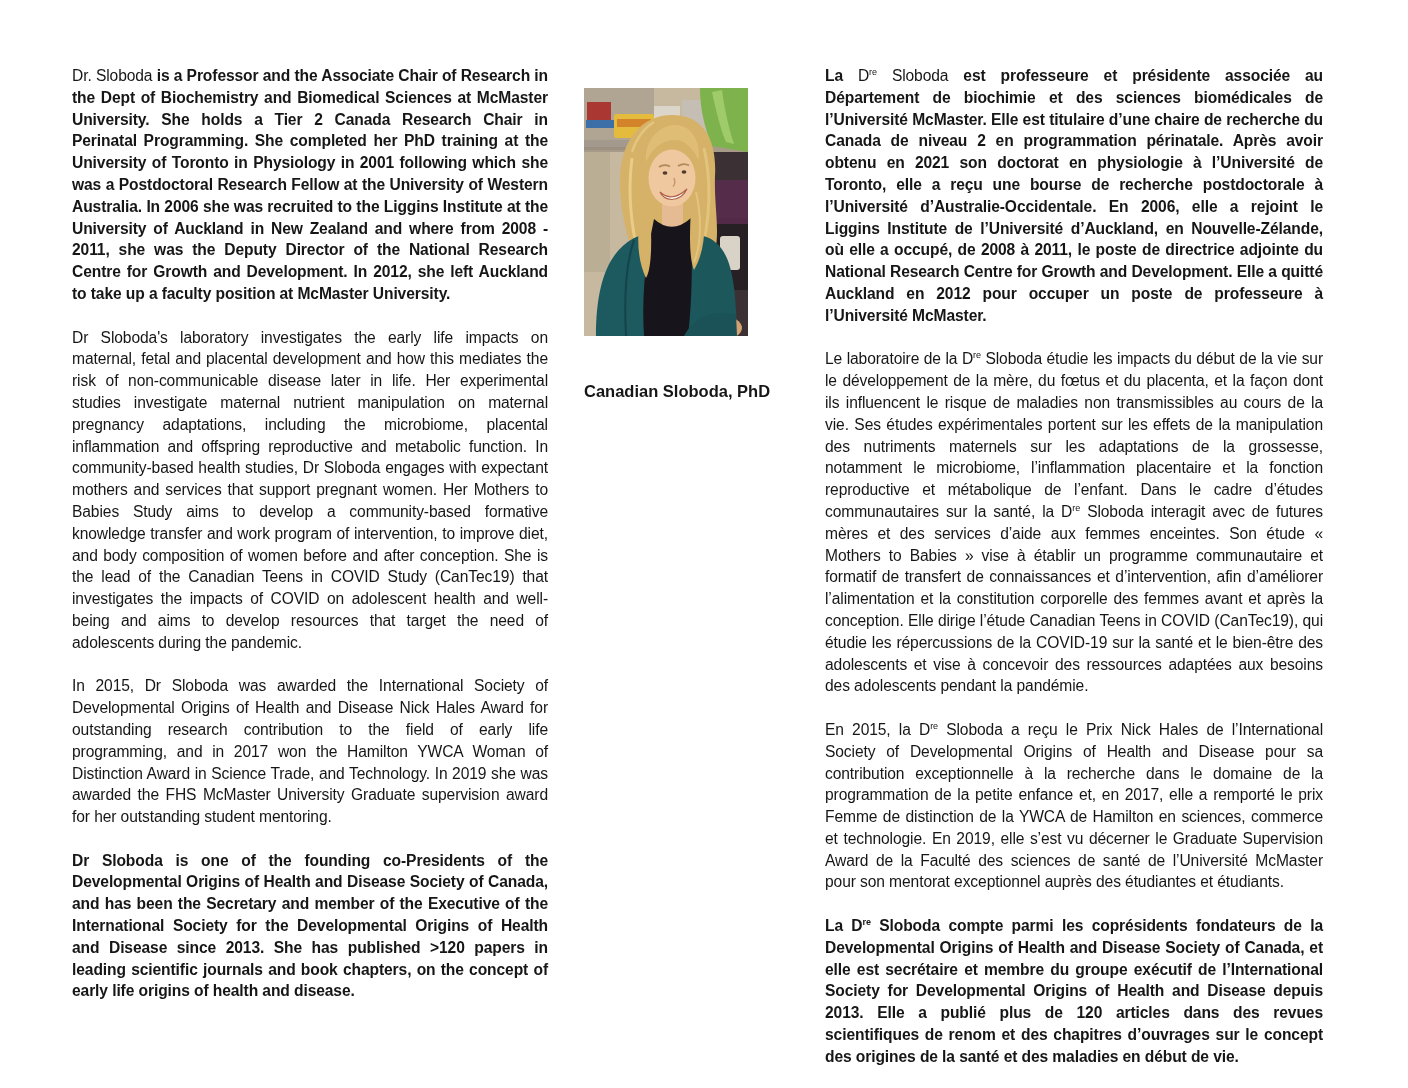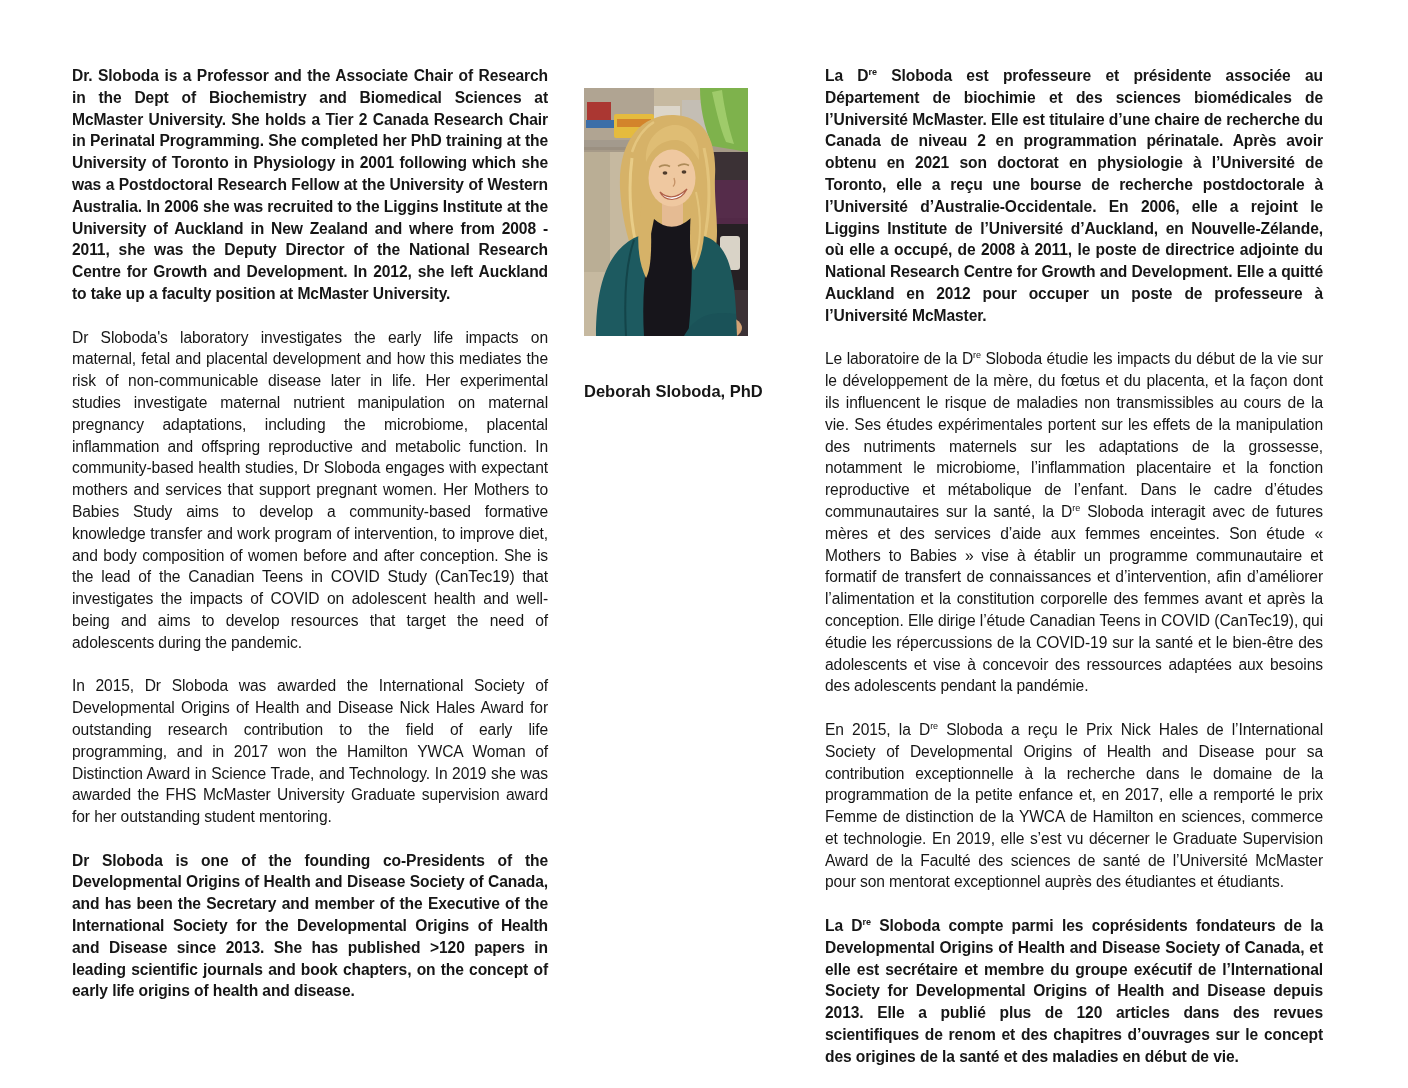--- a/index.html
+++ b/index.html
@@ -26,21 +26,21 @@
     top: 65px;
     text-align: justify;
     font-size: 15.6px;
     line-height: 21.8px;
     letter-spacing: -0.1px;
   }
   .col-en { left: 72px;  width: 476px; }
   .col-fr { left: 825px; width: 498px; }
   .para { margin: 0 0 21.8px 0; }
   .para.bold { font-weight: bold; }
-  .para strong { font-weight: bold; margin-top: 20px; }
+  .para strong { font-weight: normal; margin-top: 20px; }
   sup {
     font-size: 0.58em;
     line-height: 0;
     vertical-align: super;
   }
   figure.portrait {
     position: absolute;
     left: 584px;
     top: 88px;
     width: 164px;
@@ -124,21 +124,21 @@
         <path d="M50 152 C42 175 40 210 42 248" stroke="#134449" stroke-width="2" fill="none"></path>
         <path d="M108 150 C116 145 128 149 137 160 C148 174 152 200 153 248 L104 248 C108 215 108 180 108 150 Z" fill="#1c575b"></path>
         <ellipse cx="138" cy="240" rx="20" ry="12" fill="#d3a274"></ellipse>
         <path d="M100 248 C110 230 124 222 152 226 L153 248 Z" fill="#1a5258"></path>
 
         <path d="M58 118 C52 145 53 172 62 190 C68 180 68 150 66 126 Z" fill="#d6b268"></path>
         <path d="M114 98 C124 128 122 162 110 182 C104 168 106 132 108 106 Z" fill="#d6b268"></path>
         <path d="M112 104 C118 130 117 158 110 174" stroke="#e8cc85" stroke-width="2" fill="none" opacity="0.7"></path>
       </svg>
     </div>
-    <figcaption class="caption">Deborah Sloboda, PhD</figcaption>
+    <figcaption class="caption">Canadian Sloboda, PhD</figcaption>
   </figure>
 
   <section class="col col-fr" lang="fr">
     <p class="para bold">La <strong>D</strong><strong><sup>re</sup></strong><strong> Sloboda</strong> est professeure et présidente associée au Département de biochimie et des sciences biomédicales de l’Université McMaster. Elle est titulaire d’une chaire de recherche du Canada de niveau 2 en programmation périnatale. Après avoir obtenu en 2021 son doctorat en physiologie à l’Université de Toronto, elle a reçu une bourse de recherche postdoctorale à l’Université d’Australie-Occidentale. En 2006, elle a rejoint le Liggins Institute de l’Université d’Auckland, en Nouvelle-Zélande, où elle a occupé, de 2008 à 2011, le poste de directrice adjointe du National Research Centre for Growth and Development. Elle a quitté Auckland en 2012 pour occuper un poste de professeure à l’Université McMaster.</p>
     <p class="para">Le laboratoire de la D<sup>re</sup> Sloboda étudie les impacts du début de la vie sur le développement de la mère, du fœtus et du placenta, et la façon dont ils influencent le risque de maladies non transmissibles au cours de la vie. Ses études expérimentales portent sur les effets de la manipulation des nutriments maternels sur les adaptations de la grossesse, notamment le microbiome, l’inflammation placentaire et la fonction reproductive et métabolique de l’enfant. Dans le cadre d’études communautaires sur la santé, la D<sup>re</sup> Sloboda interagit avec de futures mères et des services d’aide aux femmes enceintes. Son étude « Mothers to Babies » vise à établir un programme communautaire et formatif de transfert de connaissances et d’intervention, afin d’améliorer l’alimentation et la constitution corporelle des femmes avant et après la conception. Elle dirige l’étude Canadian Teens in COVID (CanTec19), qui étudie les répercussions de la COVID-19 sur la santé et le bien-être des adolescents et vise à concevoir des ressources adaptées aux besoins des adolescents pendant la pandémie.</p>
     <p class="para">En 2015, la D<sup>re</sup> Sloboda a reçu le Prix Nick Hales de l’International Society of Developmental Origins of Health and Disease pour sa contribution exceptionnelle à la recherche dans le domaine de la programmation de la petite enfance et, en 2017, elle a remporté le prix Femme de distinction de la YWCA de Hamilton en sciences, commerce et technologie. En 2019, elle s’est vu décerner le Graduate Supervision Award de la Faculté des sciences de santé de l’Université McMaster pour son mentorat exceptionnel auprès des étudiantes et étudiants.</p>
     <p class="para bold">La D<sup>re</sup> Sloboda compte parmi les coprésidents fondateurs de la Developmental Origins of Health and Disease Society of Canada, et elle est secrétaire et membre du groupe exécutif de l’International Society for Developmental Origins of Health and Disease depuis 2013. Elle a publié plus de 120 articles dans des revues scientifiques de renom et des chapitres d’ouvrages sur le concept des origines de la santé et des maladies en début de vie.</p>
   </section>
 
 </div>

